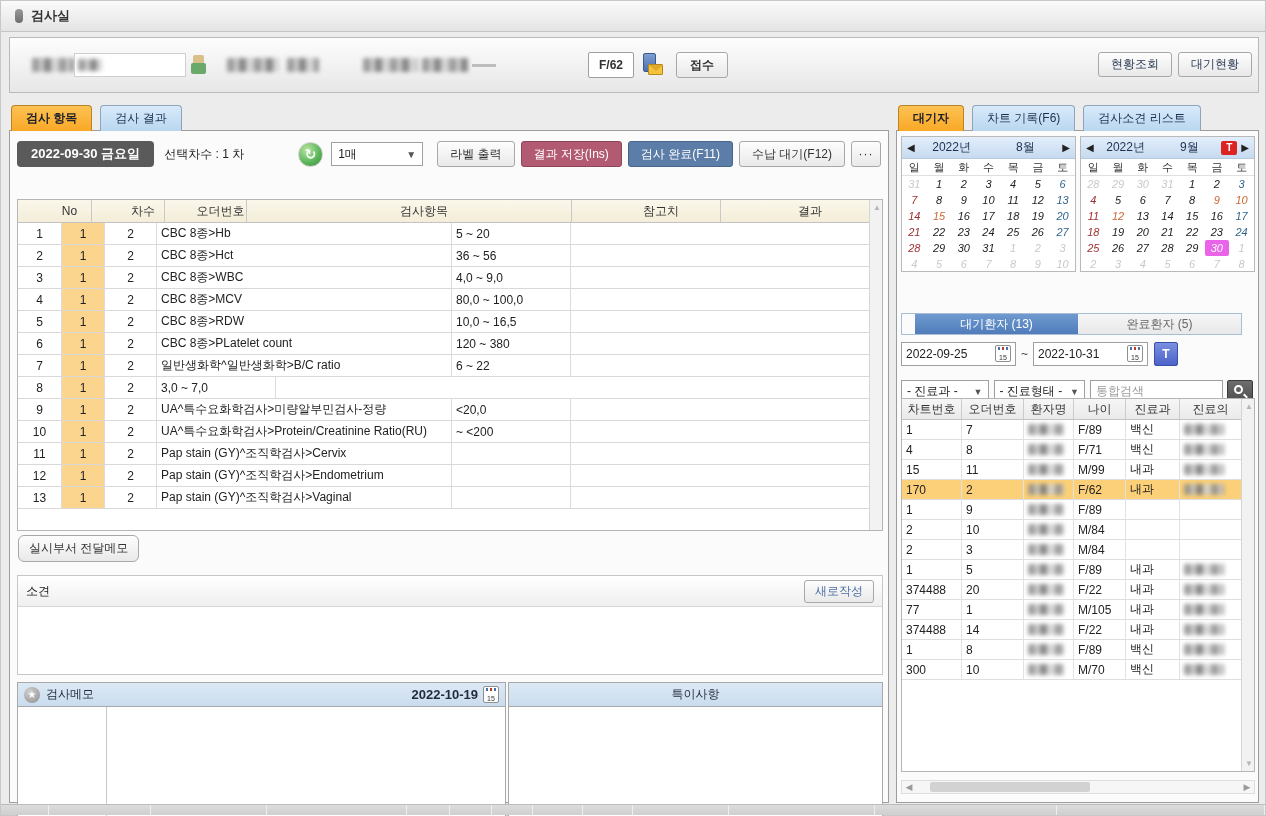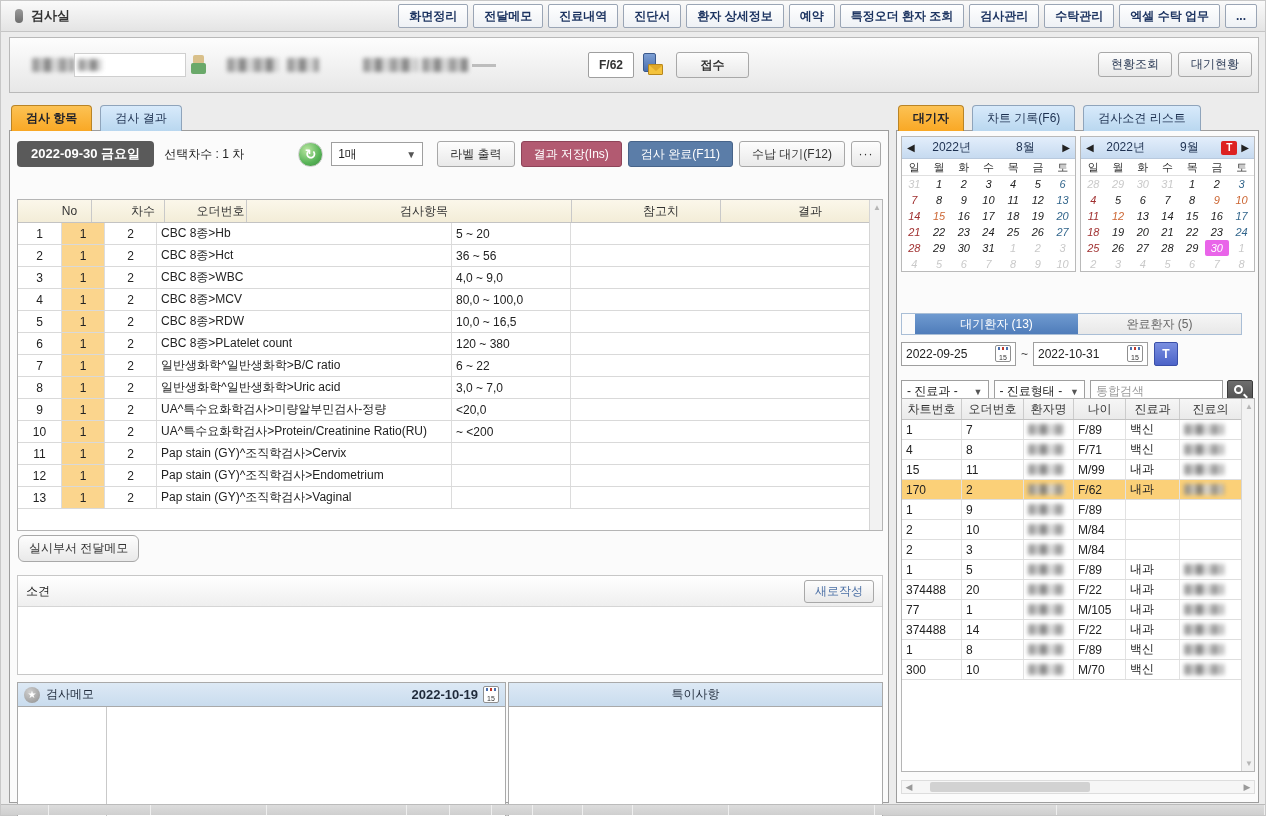--- a/index.html
+++ b/index.html
@@ -41,21 +41,21 @@
   #sex-age-box { position:absolute; left:578px; top:14px; width:46px; height:26px; background:#fff;
                  border:1px solid #9f9f9f; border-radius:2px; display:flex; align-items:center;
                  justify-content:center; font-weight:bold; color:#333; }
   #sms-icon { position:absolute; left:631px; top:15px; width:22px; height:24px; }
   #sms-icon .phone { position:absolute; left:2px; top:0; width:13px; height:19px; background:linear-gradient(#7d9fd4,#4a6fae);
                      border-radius:2px; border:1px solid #3c5a8c; }
   #sms-icon .mail { position:absolute; left:7px; top:11px; width:15px; height:11px; background:#f4c33c;
                     border:1px solid #b8871c; border-radius:1px; }
   #sms-icon .mail:before { content:""; position:absolute; left:0; top:0; border-left:7px solid transparent;
                     border-right:7px solid transparent; border-top:6px solid #e0a92a; }
-  #receipt-btn { position:absolute; left:666px; top:14px; width:73px; height:26px; font-weight:bold; }
+  #receipt-btn { position:absolute; left:666px; top:14px; width:52px; height:26px; font-weight:bold; }
   #status-btn { position:absolute; left:1088px; top:14px; width:74px; height:25px; color:#2b3a55; }
   #waitstat-btn { position:absolute; left:1168px; top:14px; width:74px; height:25px; color:#2b3a55; }
 
   
   .panel { position:absolute; top:104px; }
   #left-panel { left:8px; width:880px; height:698px; }
   #right-panel { left:895px; width:363px; height:698px; }
   .tab-row { position:relative; height:26px; display:flex; gap:8px; z-index:3; padding-left:2px; }
   .tab { height:26px; padding:0 14px; display:flex; align-items:center; border:1px solid #8fa4bb;
          border-bottom:none; border-radius:4px 4px 0 0; background:linear-gradient(#d8eafb,#b9d7ef);
@@ -184,33 +184,20 @@
   #bottom-strip div { border-right:1px solid #efefef; height:100%; }
 </style>
 </head>
 <body>
 
 <div id="screen">
 
   <div id="title-bar">
     <div id="title-icon"></div>
     <div id="title-text">검사실</div>
-    <div id="toolbar-buttons">
-        <div class="tb">화면정리</div>
-        <div class="tb">전달메모</div>
-        <div class="tb">진료내역</div>
-        <div class="tb">진단서</div>
-        <div class="tb">환자 상세정보</div>
-        <div class="tb">예약</div>
-        <div class="tb">특정오더 환자 조회</div>
-        <div class="tb">검사관리</div>
-        <div class="tb">수탁관리</div>
-        <div class="tb">엑셀 수탁 업무</div>
-        <div class="tb">...</div>
-      </div>
   </div>
 
   <div id="patient-bar">
     <div class="abs blur" style="left:22px; width:42px;"></div>
     <div id="pt-input">
         <div class="blur"></div>
       </div>
     <div id="pt-mini-icon">
         <div class="a"></div>
         <div class="b"></div>
@@ -317,21 +304,20 @@
                 <div class="c w-seq center seq">1</div>
                 <div class="c w-ord center">2</div>
                 <div class="c w-item">일반생화학^일반생화학&gt;B/C ratio</div>
                 <div class="c w-ref">6 ~ 22</div>
                 <div class="c w-res"></div>
               </div>
               <div class="ex-row">
                 <div class="c w-no center">8</div>
                 <div class="c w-seq center seq">1</div>
                 <div class="c w-ord center">2</div>
-                <div class="c w-item">일반생화학^일반생화학&gt;Uric acid</div>
                 <div class="c w-ref">3,0 ~ 7,0</div>
                 <div class="c w-res"></div>
               </div>
               <div class="ex-row">
                 <div class="c w-no center">9</div>
                 <div class="c w-seq center seq">1</div>
                 <div class="c w-ord center">2</div>
                 <div class="c w-item">UA^특수요화학검사&gt;미량알부민검사-정량</div>
                 <div class="c w-ref">&lt;20,0</div>
                 <div class="c w-res"></div>

